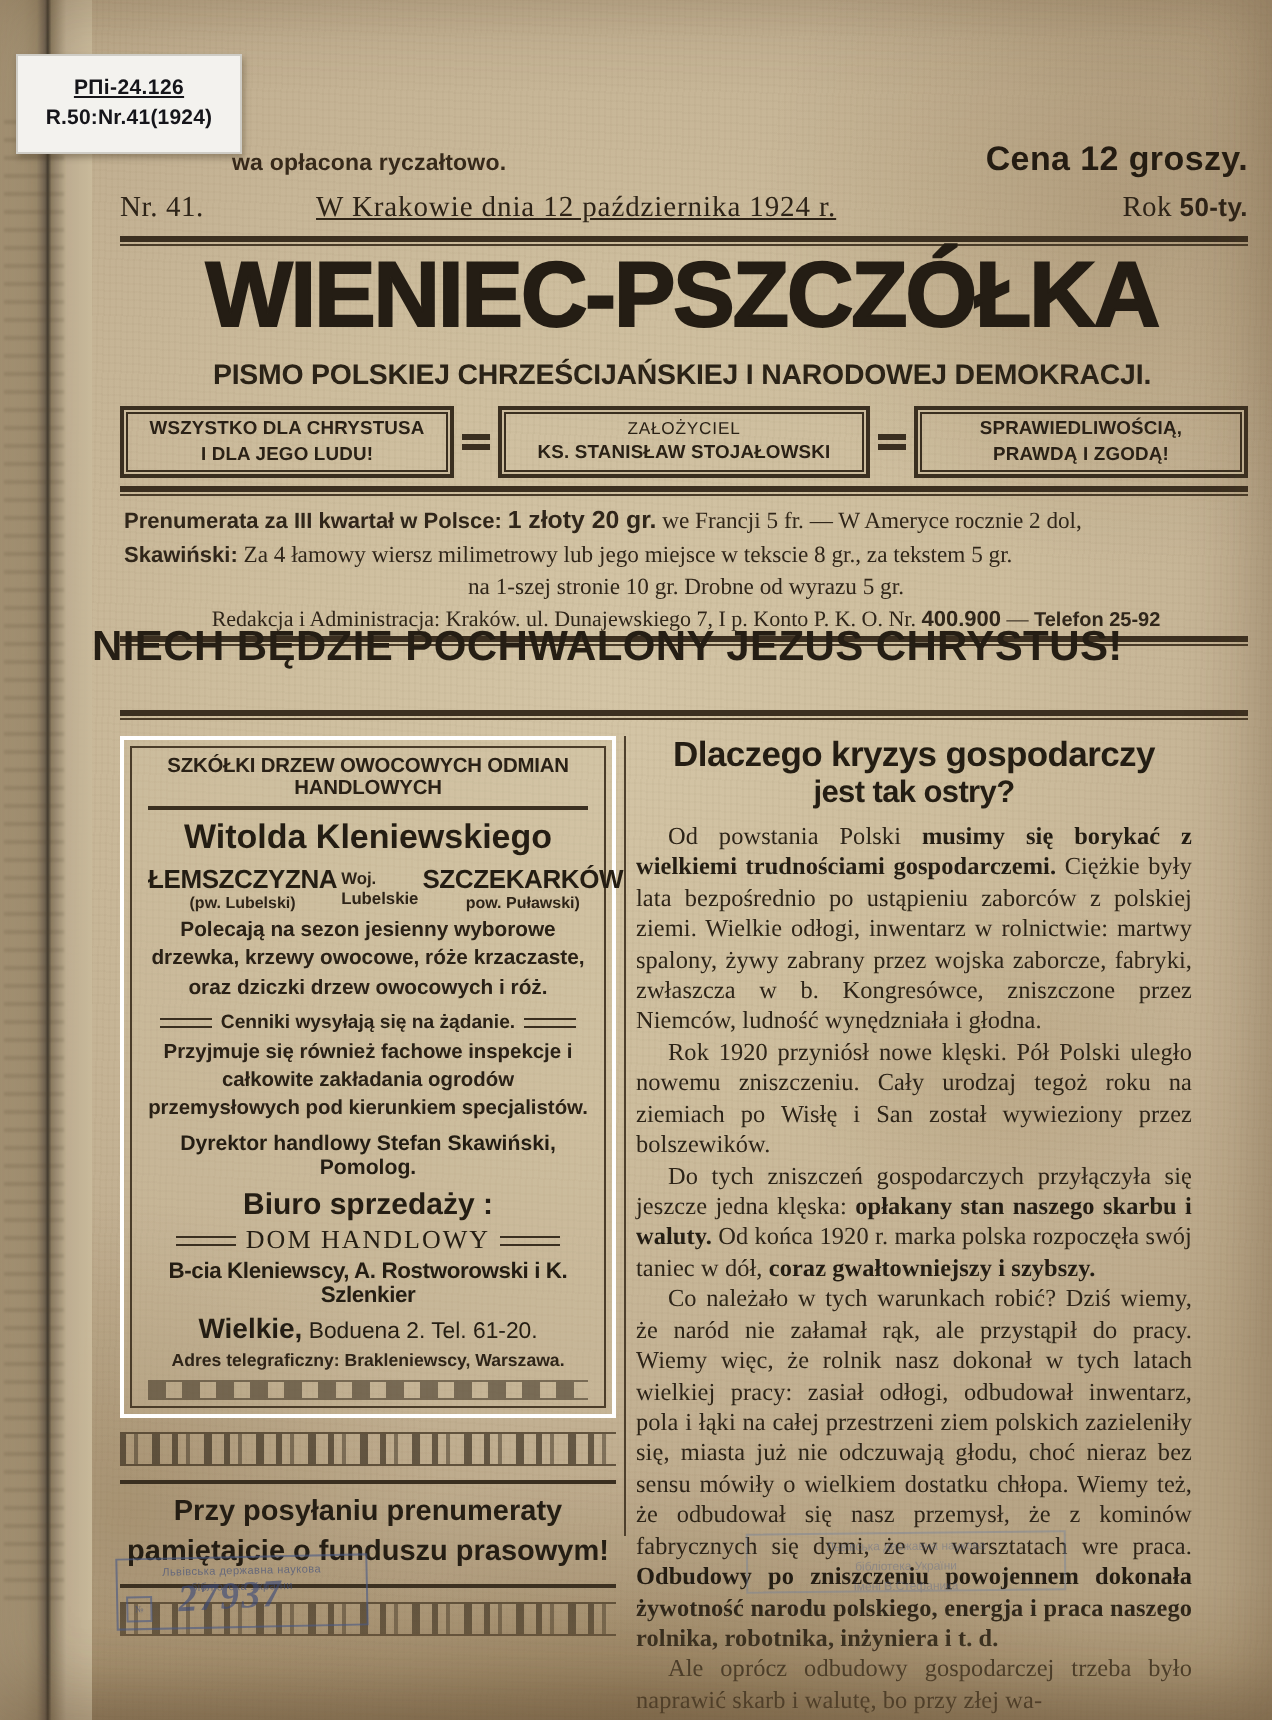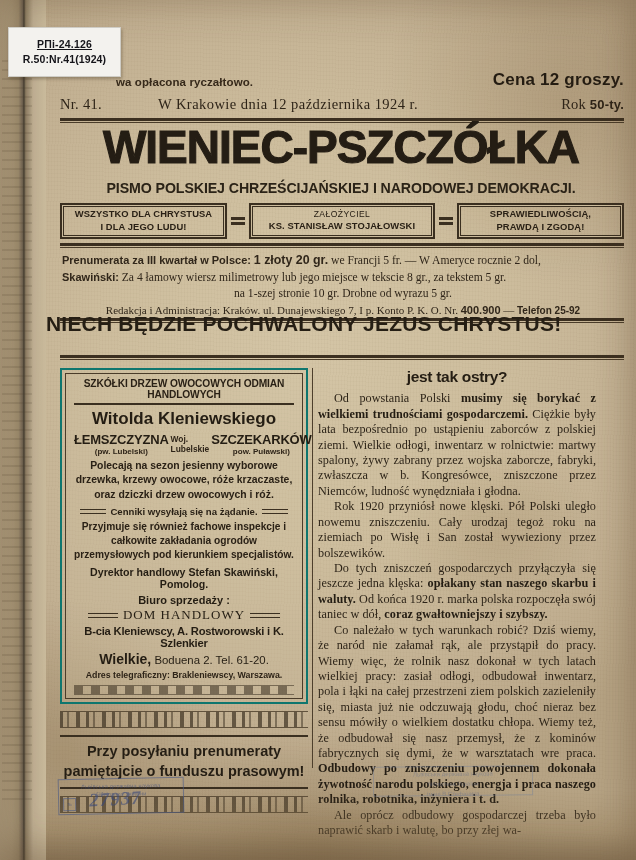--- a/index.html
+++ b/index.html
@@ -113,21 +113,21 @@
     letter-spacing: .2px;
   }
   .issueline {
     position: absolute;
     left: 0; right: 0; top: 96px;
     height: 20px;
     font-size: 14.5px;
     color: #2e2418;
   }
   .issueline .nr { position: absolute; left: 14px; top: 0; letter-spacing: .3px; }
-  .issueline .date { position: absolute; left: 112px; top: 0; letter-spacing: .45px; }
+  .issueline .date { position: absolute; left: 112px; top: 0; letter-spacing: .45px; text-decoration: underline; }
   .issueline .rok { position: absolute; right: 12px; top: 0; letter-spacing: .2px; }
   .issueline .rok b { font-family: "Liberation Sans", sans-serif; font-size: 13px; }
 
   .rule-thick {
     position: absolute;
     left: 14px; right: 12px;
     height: 3px;
     background: #3b2f20;
   }
   .rule-thin {
@@ -255,21 +255,21 @@
   .col-divider {
     position: absolute;
     left: 266px; top: 368px;
     width: 1px; height: 400px;
     background: #4d3f2c;
   }
 
   
   .adbox {
     position: relative;
-    border: 2px solid #0f766e;
+    border: 2px solid #ffffff;
     padding: 5px 6px 4px;
     box-sizing: border-box;
     background: rgba(208,194,166,.22);
   }
   .adbox::before {
     content: "";
     position: absolute;
     inset: 3px;
     border: 1px solid #4a3c29;
     pointer-events: none;
@@ -354,21 +354,21 @@
     font-family: "Liberation Sans", sans-serif;
     font-weight: bold;
     font-size: 10.6px;
     text-align: center;
     color: #241d13;
     margin-top: 4px;
   }
   .ad-biuro {
     font-family: "Liberation Sans", sans-serif;
     font-weight: bold;
-    font-size: 11px;
+    font-size: 15px;
     text-align: center;
     margin-top: 4px;
     color: #241d13;
   }
   .ad-dom {
     text-align: center;
     font-size: 13px;
     letter-spacing: 1px;
     color: #241d13;
     margin: 1px 0 2px;
@@ -665,20 +665,21 @@
       <div class="notice">
         <div>Przy posyłaniu prenumeraty</div>
         <div>pamiętajcie o funduszu prasowym!</div>
       </div>
 
       <div class="orn-band"></div>
     </div>
 
     <div class="col-right art">
       <div class="art-title">
+        <div>Dlaczego kryzys gospodarczy</div>
         <div class="l2">jest tak ostry?</div>
       </div>
 
       <p>Od powstania Polski <b>musimy się borykać z wielkiemi trudnościami gospodarczemi.</b> Ciężkie były lata bezpośrednio po ustąpieniu zaborców z polskiej ziemi. Wielkie odłogi, inwentarz w rolnictwie: martwy spalony, żywy zabrany przez wojska zaborcze, fabryki, zwłaszcza w b. Kongresówce, zniszczone przez Niemców, ludność wynędzniała i głodna.</p>
       <p>Rok 1920 przyniósł nowe klęski. Pół Polski uległo nowemu zniszczeniu. Cały urodzaj tegoż roku na ziemiach po Wisłę i San został wywieziony przez bolszewików.</p>
       <p>Do tych zniszczeń gospodarczych przyłączyła się jeszcze jedna klęska: <b>opłakany stan naszego skarbu i waluty.</b> Od końca 1920 r. marka polska rozpoczęła swój taniec w dół, <b>coraz gwałtowniejszy i szybszy.</b></p>
       <p>Co należało w tych warunkach robić? Dziś wiemy, że naród nie załamał rąk, ale przystąpił do pracy. Wiemy więc, że rolnik nasz dokonał w tych latach wielkiej pracy: zasiał odłogi, odbudował inwentarz, pola i łąki na całej przestrzeni ziem polskich zazieleniły się, miasta już nie odczuwają głodu, choć nieraz bez sensu mówiły o wielkiem dostatku chłopa. Wiemy też, że odbudował się nasz przemysł, że z kominów fabrycznych się dymi, że w warsztatach wre praca. <b>Odbudowy po zniszczeniu powojennem dokonała żywotność narodu polskiego, energja i praca naszego rolnika, robotnika, inżyniera i t. d.</b></p>
       <p>Ale oprócz odbudowy gospodarczej trzeba było naprawić skarb i walutę, bo przy złej wa-</p>
     </div>
 

